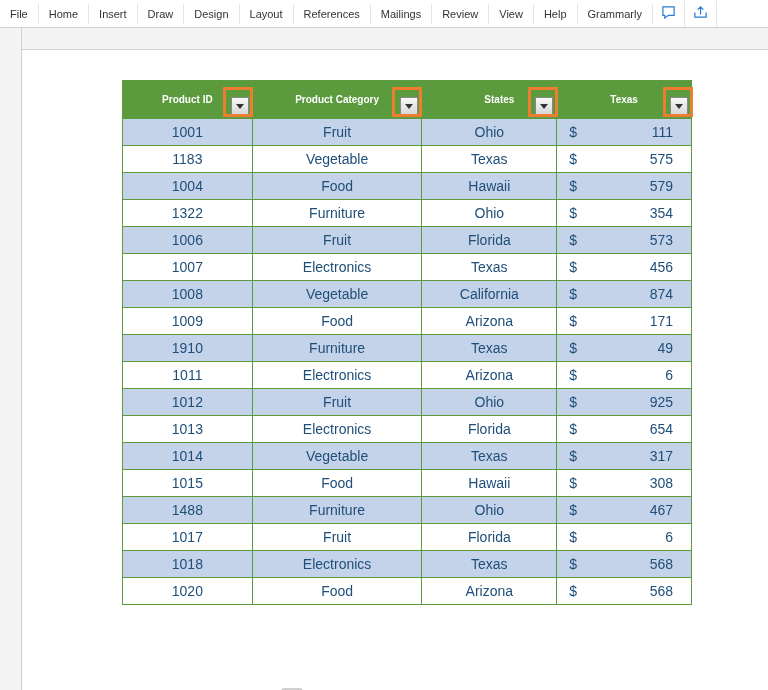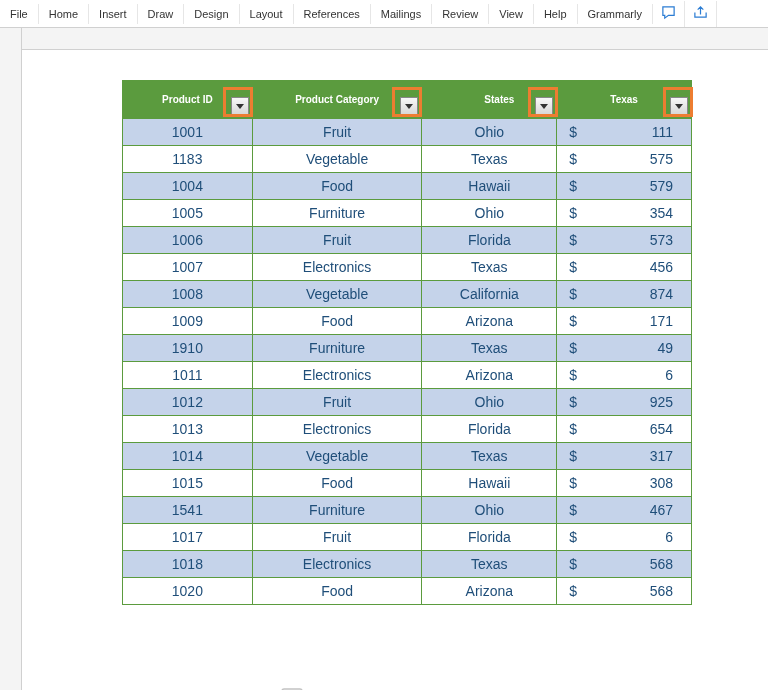--- a/index.html
+++ b/index.html
@@ -111,21 +111,21 @@
             <td>Texas</td>
             <td class="price-cell"><span class="dollar">$</span>575</td>
           </tr>
           <tr>
             <td>1004</td>
             <td>Food</td>
             <td>Hawaii</td>
             <td class="price-cell"><span class="dollar">$</span>579</td>
           </tr>
           <tr>
-            <td>1005</td>
+            <td>1322</td>
             <td>Furniture</td>
             <td>Ohio</td>
             <td class="price-cell"><span class="dollar">$</span>354</td>
           </tr>
           <tr>
             <td>1006</td>
             <td>Fruit</td>
             <td>Florida</td>
             <td class="price-cell"><span class="dollar">$</span>573</td>
           </tr>
@@ -177,21 +177,21 @@
             <td>Texas</td>
             <td class="price-cell"><span class="dollar">$</span>317</td>
           </tr>
           <tr>
             <td>1015</td>
             <td>Food</td>
             <td>Hawaii</td>
             <td class="price-cell"><span class="dollar">$</span>308</td>
           </tr>
           <tr>
-            <td>1541</td>
+            <td>1488</td>
             <td>Furniture</td>
             <td>Ohio</td>
             <td class="price-cell"><span class="dollar">$</span>467</td>
           </tr>
           <tr>
             <td>1017</td>
             <td>Fruit</td>
             <td>Florida</td>
             <td class="price-cell"><span class="dollar">$</span>6</td>
           </tr>

